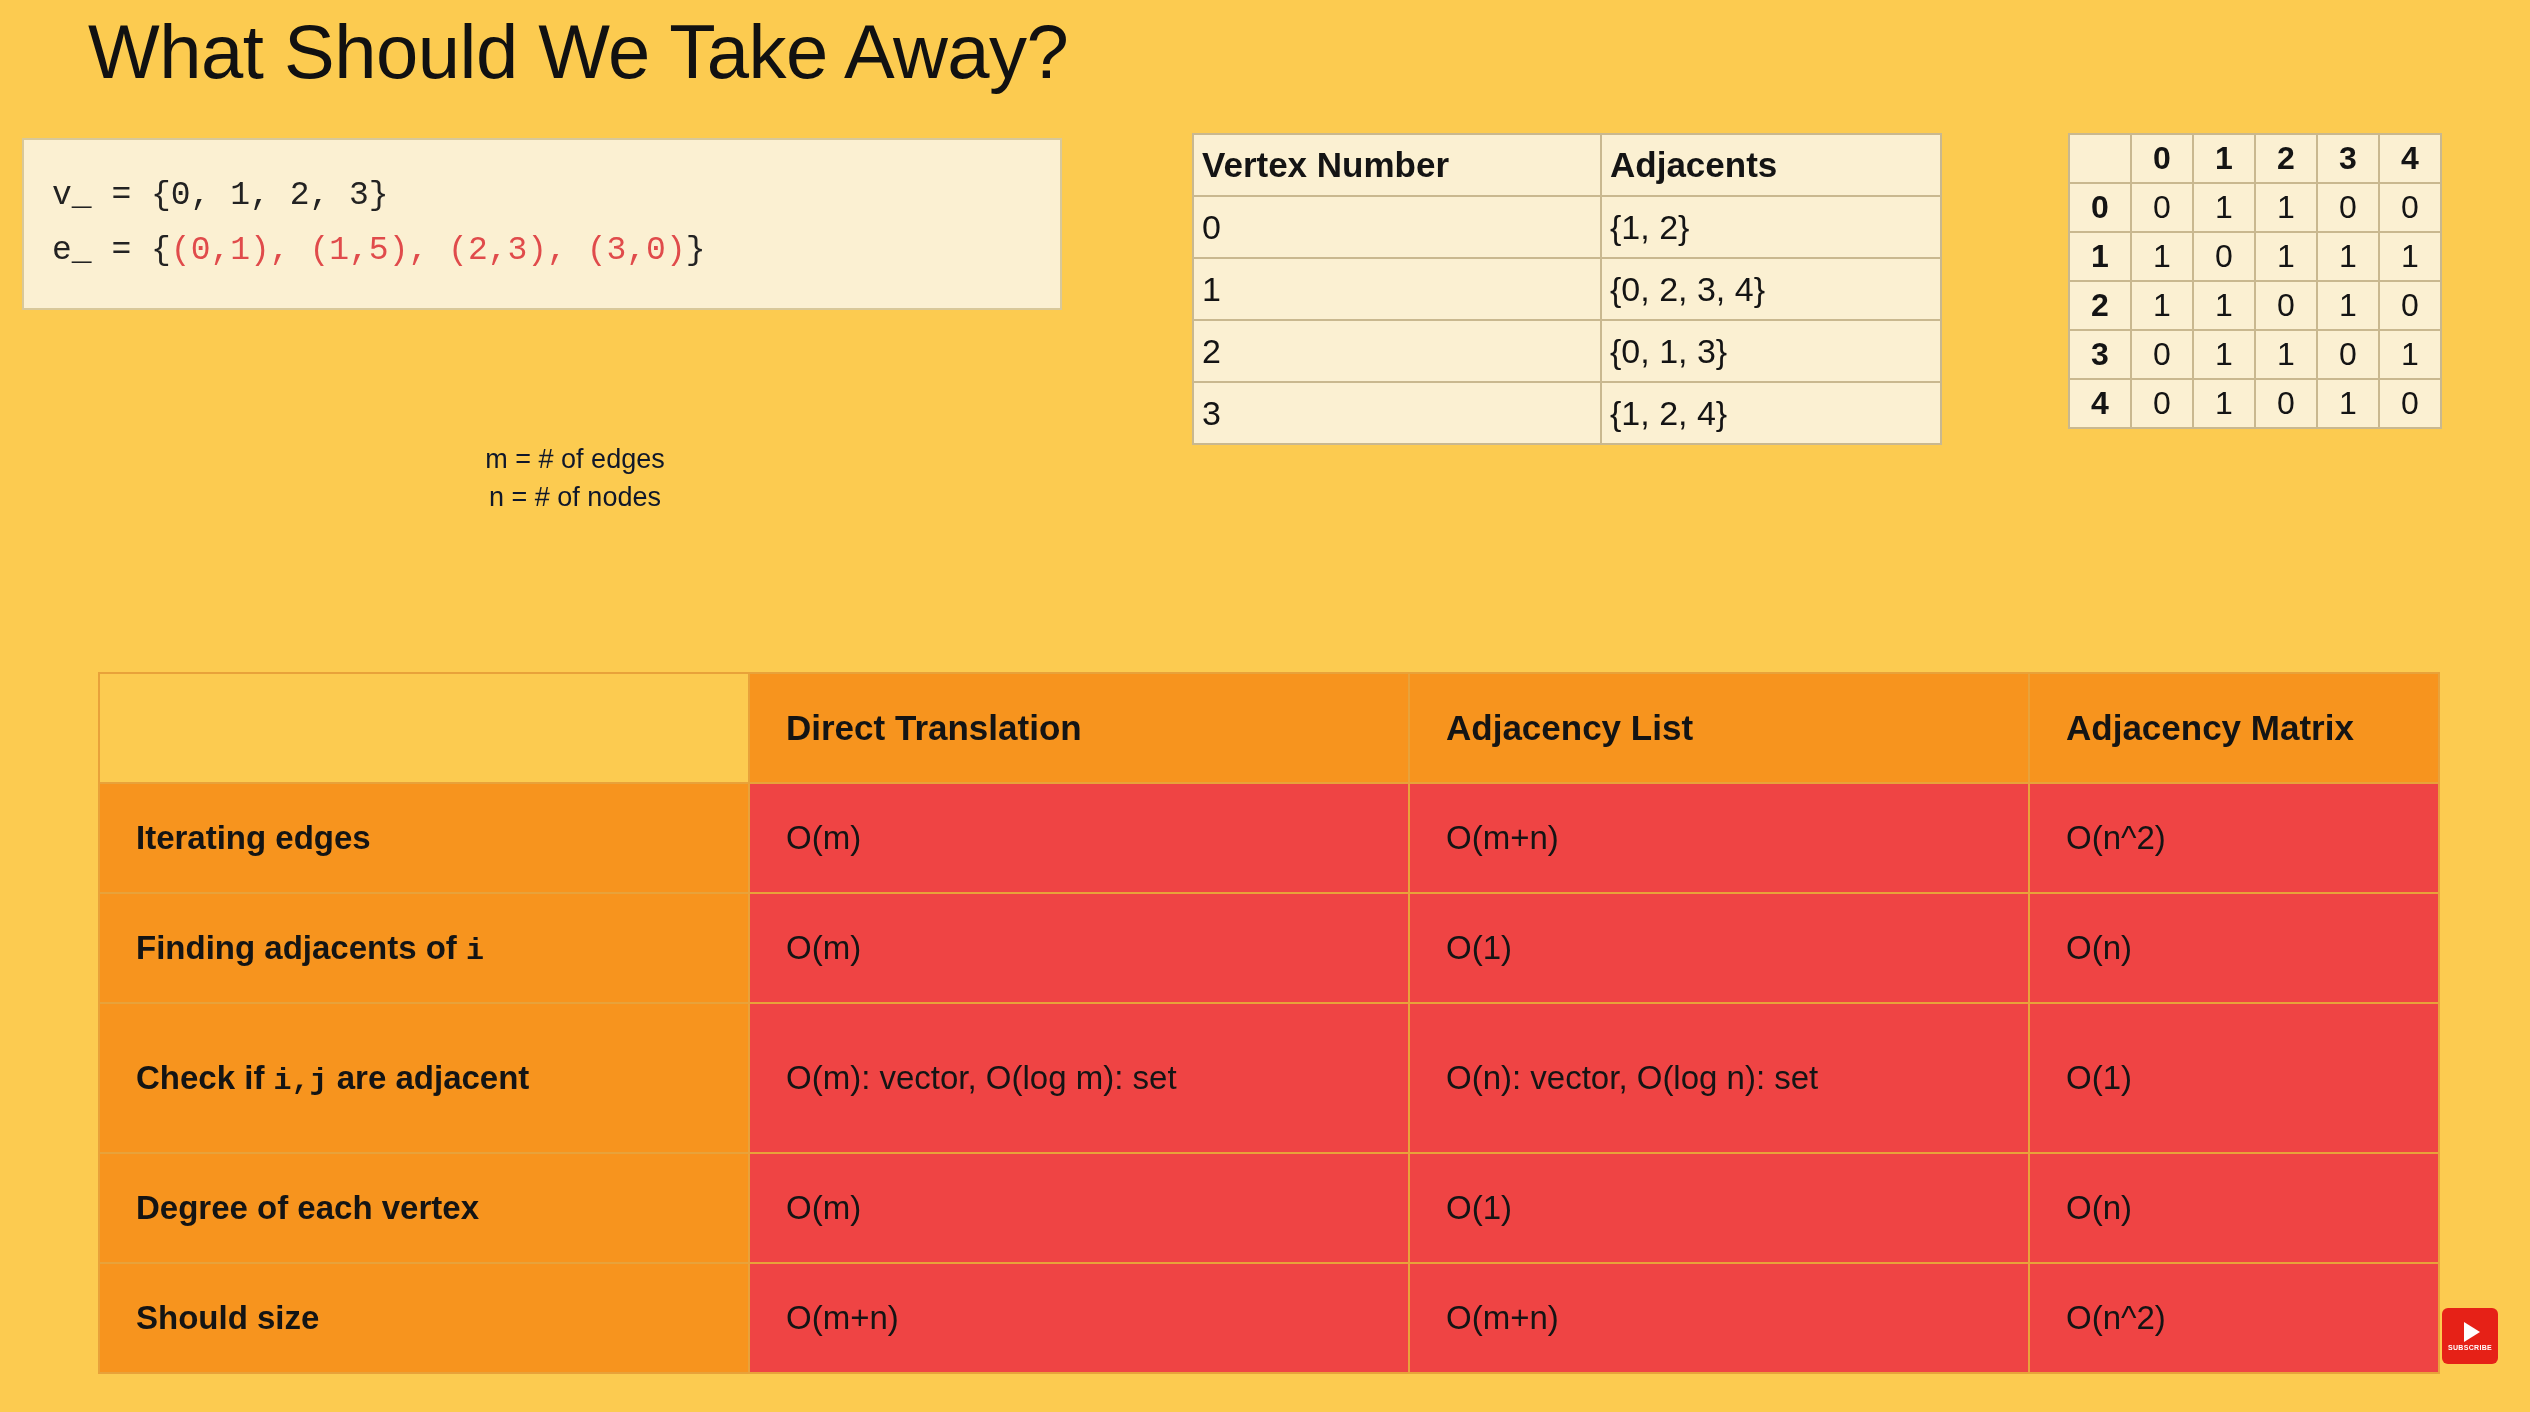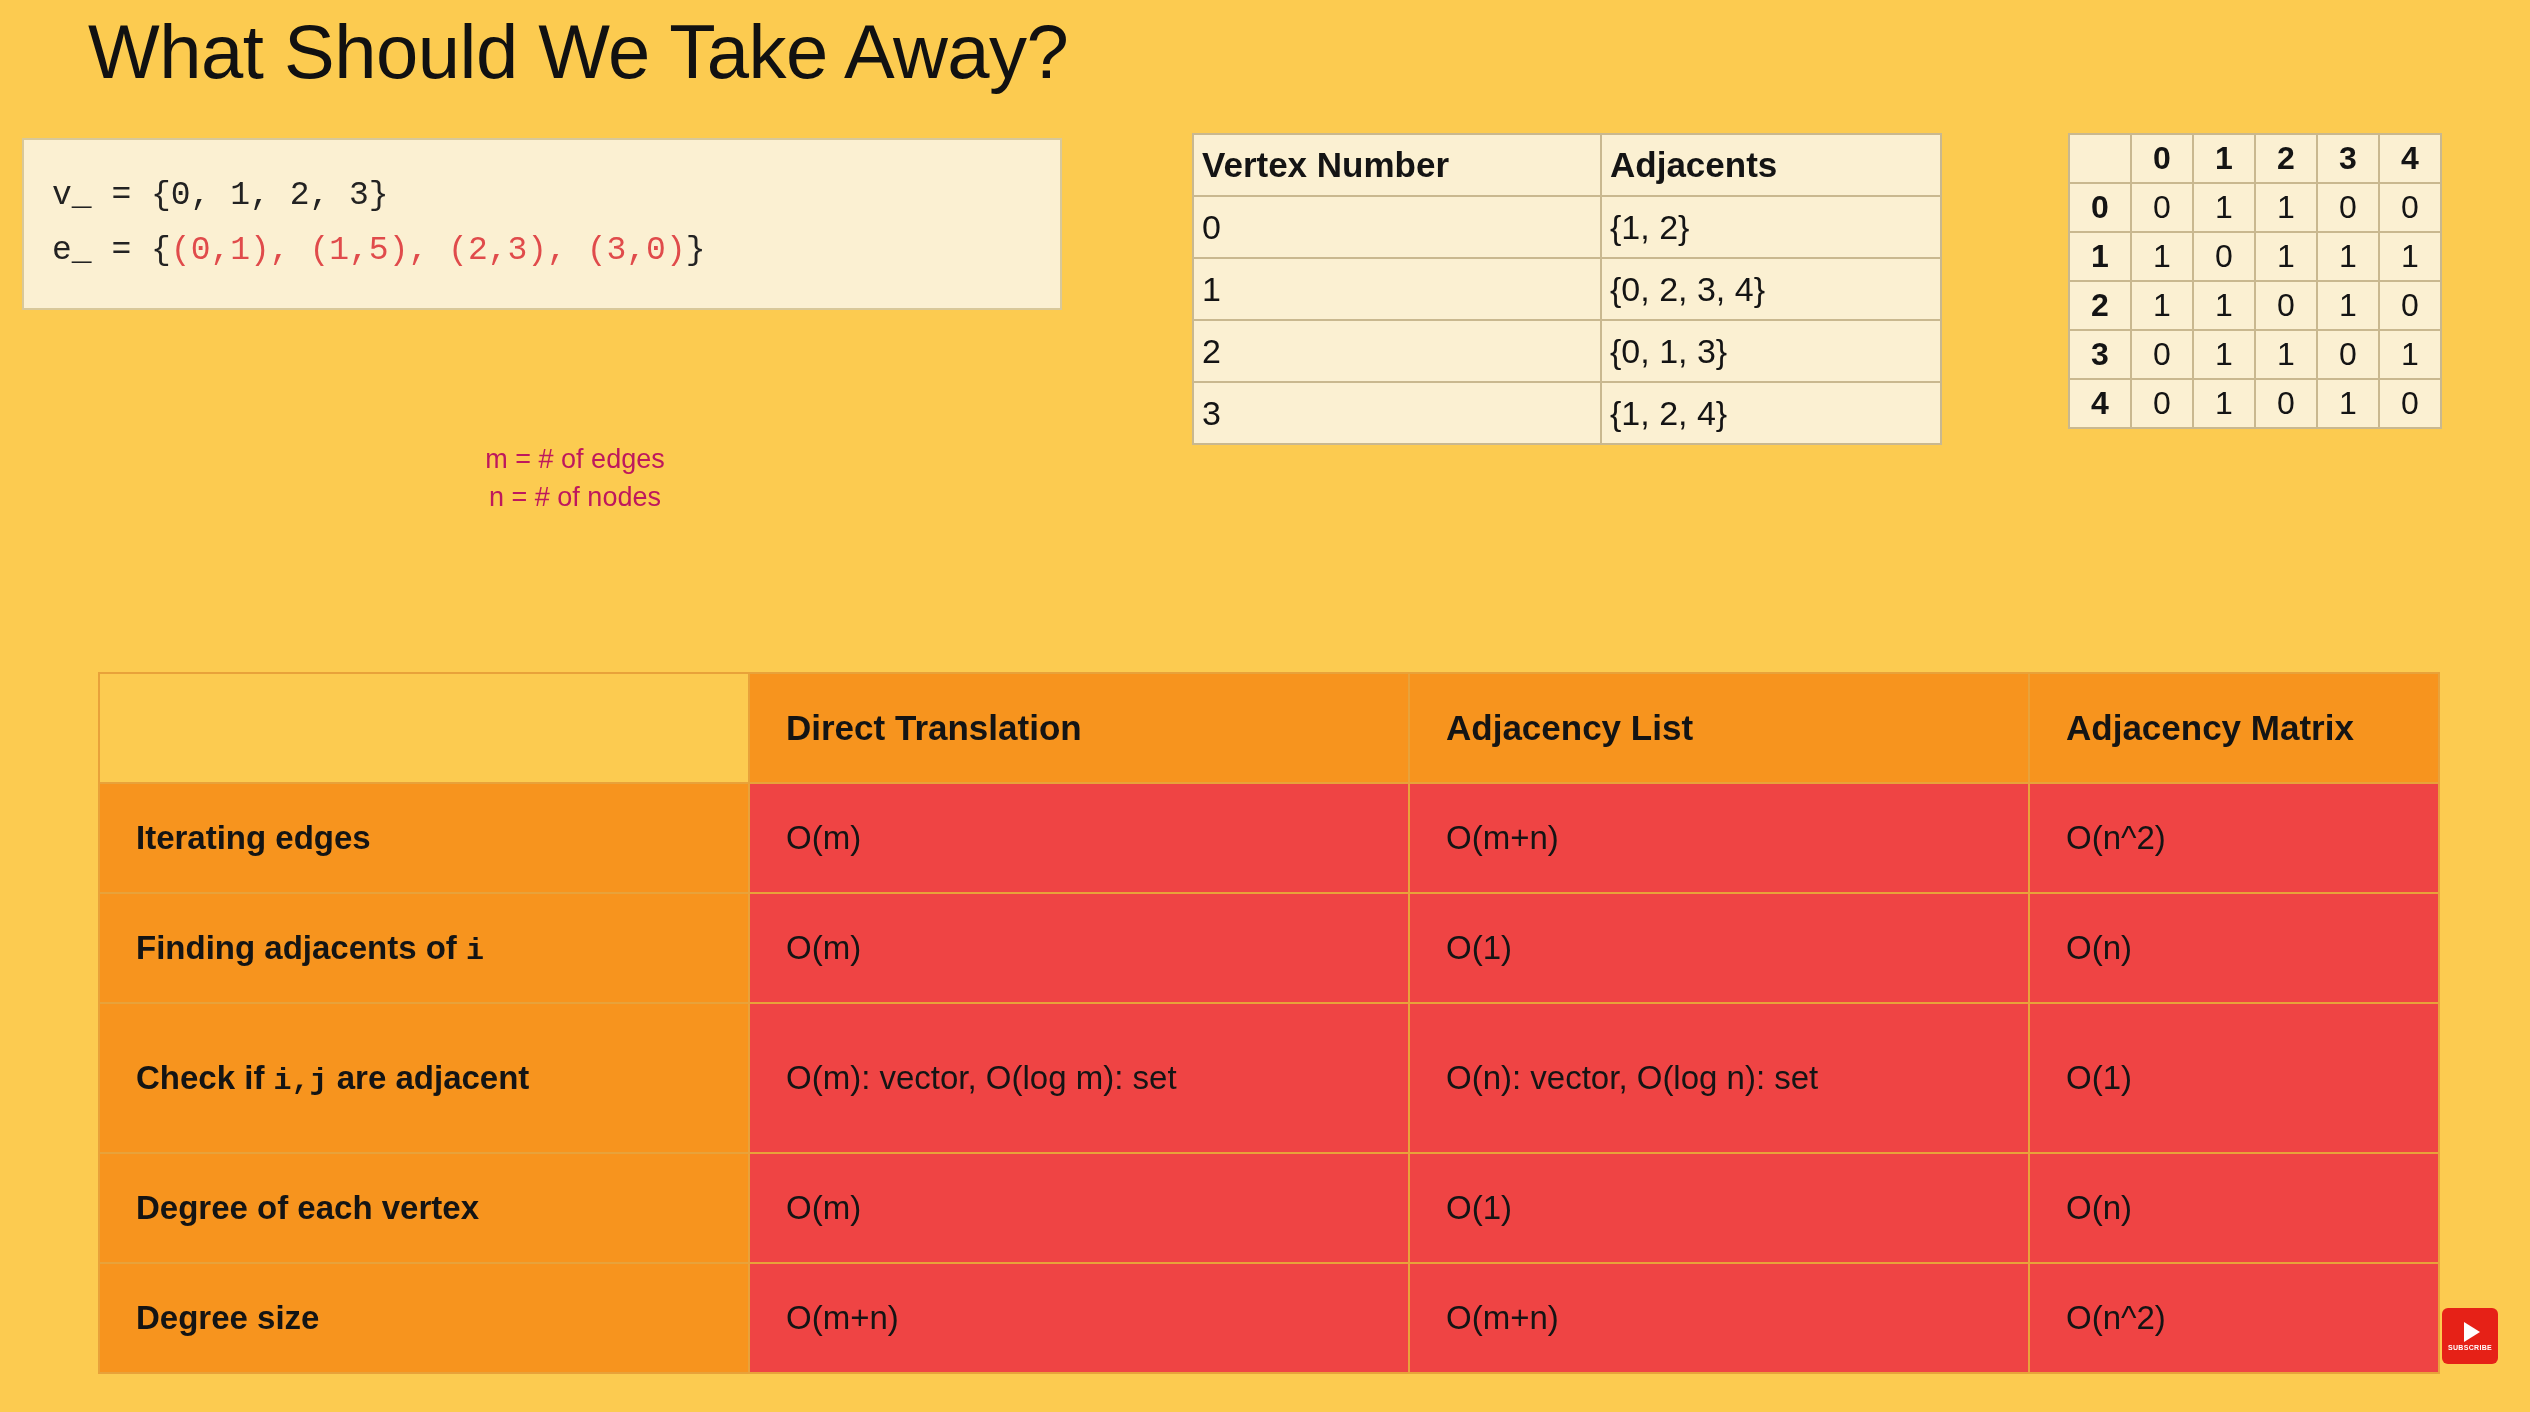--- a/index.html
+++ b/index.html
@@ -50,21 +50,21 @@
   }
   #code-box .edge { color: #E04B4B; }
 
   
   #note-block {
     position: absolute;
     left: 430px;
     top: 440px;
     width: 290px;
     text-align: center;
-    color: #be185d;
+    color: #0f172a;
     font-size: 27px;
     line-height: 38px;
     font-weight: 500;
   }
 
   
   #adj-list-table {
     position: absolute;
     left: 1192px;
     top: 133px;
@@ -333,21 +333,21 @@
       <tr>
         <th class="rowhead">
           <span>Degree of each vertex</span>
         </th>
         <td>O(m)</td>
         <td>O(1)</td>
         <td>O(n)</td>
       </tr>
       <tr>
         <th class="rowhead">
-          <span>Degree size</span>
+          <span>Should size</span>
         </th>
         <td>O(m+n)</td>
         <td>O(m+n)</td>
         <td>O(n^2)</td>
       </tr>
     </tbody>
   </table>
 
   <div id="subscribe-badge">
     <div class="play"></div>

